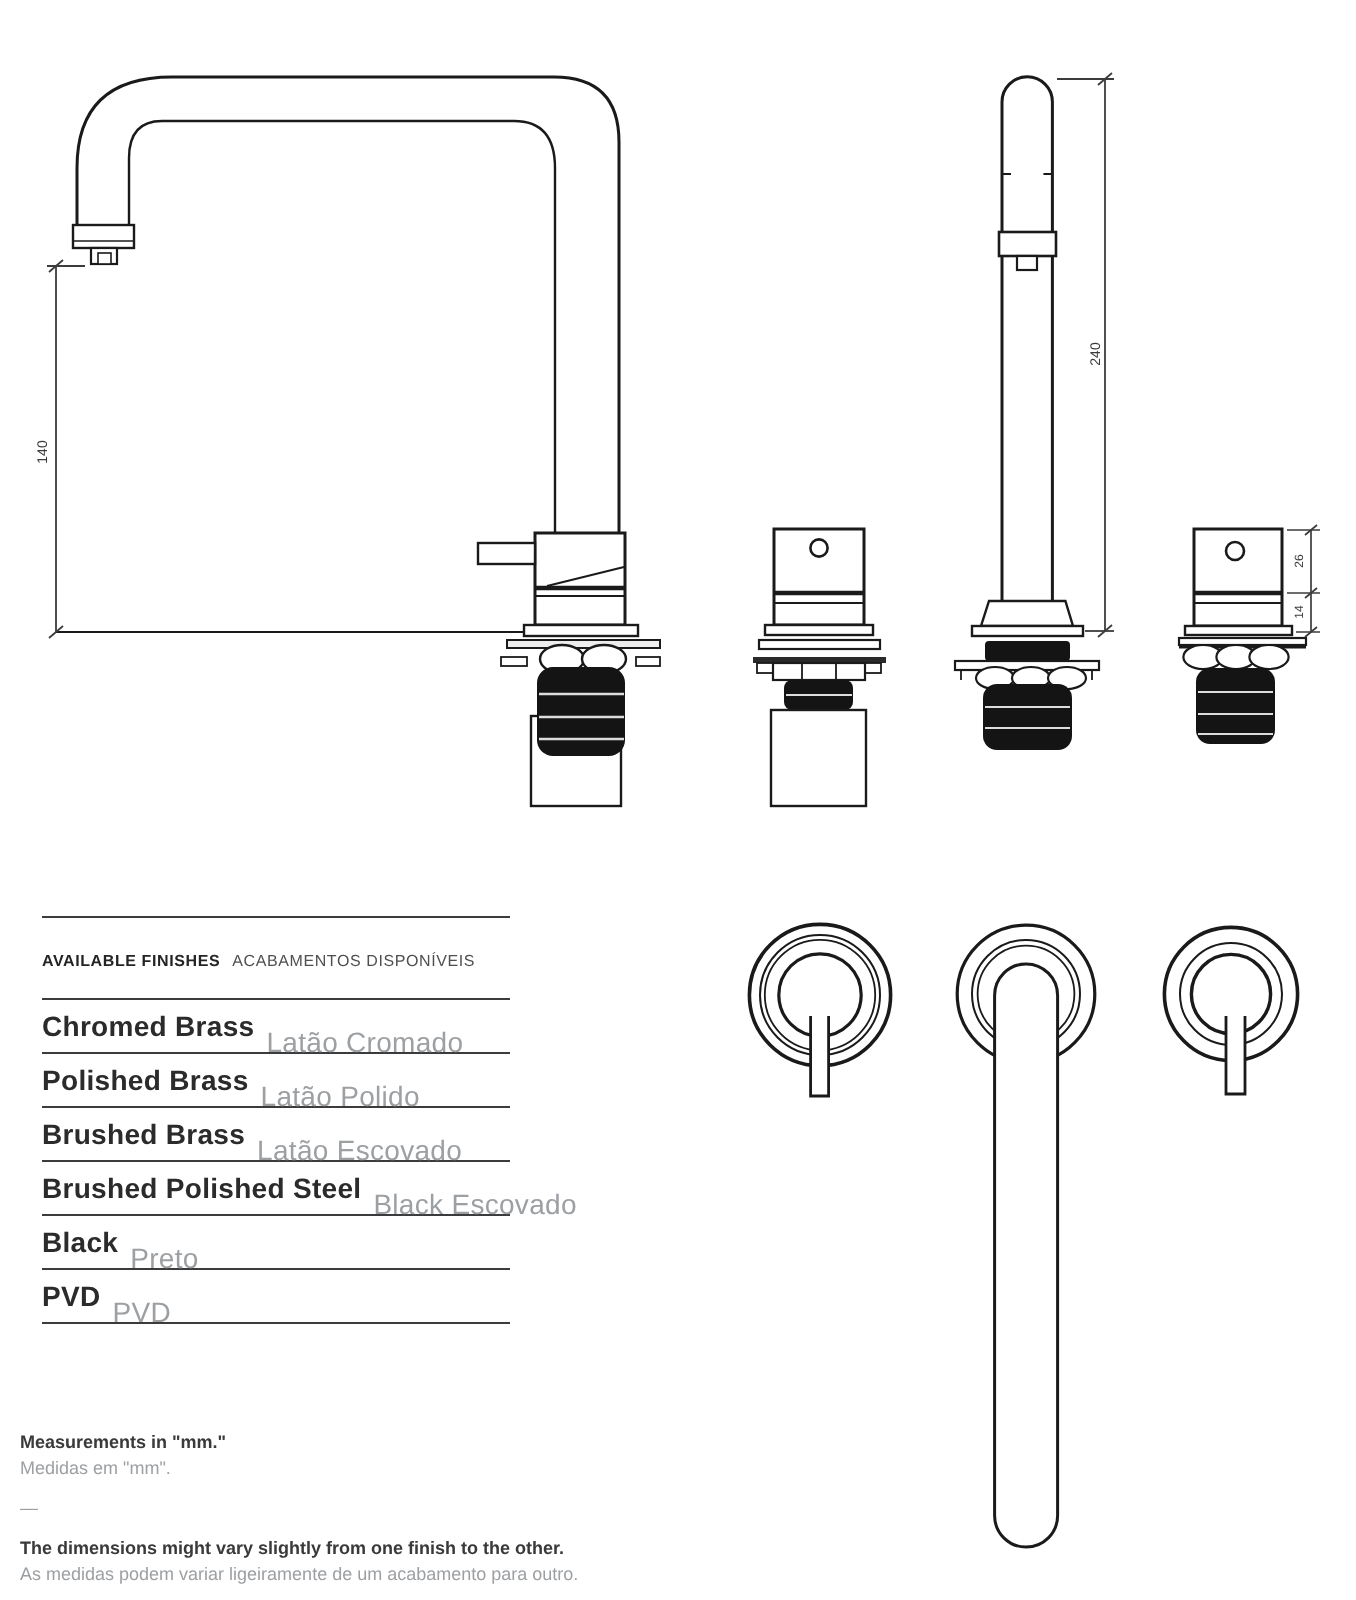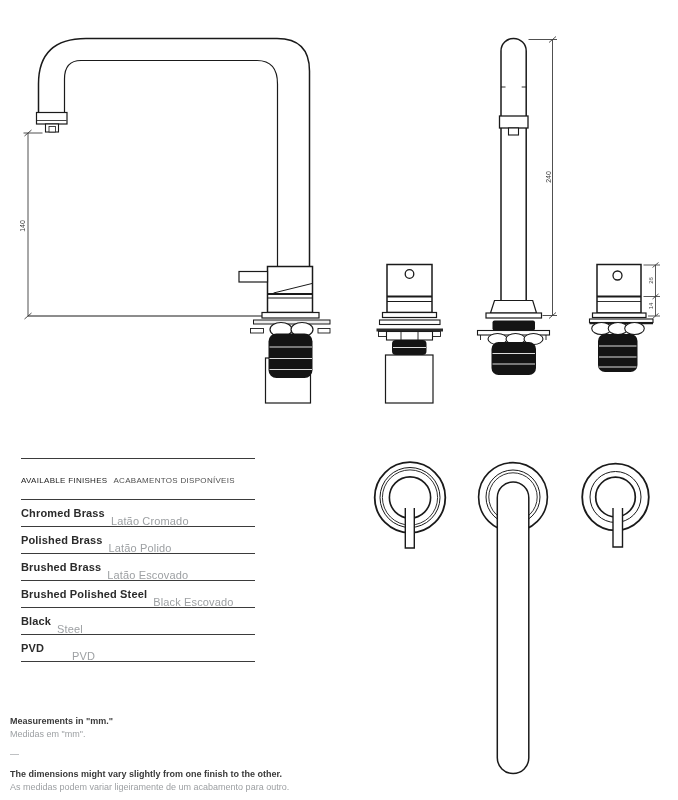--- a/index.html
+++ b/index.html
@@ -4,25 +4,25 @@
 <style>
   html,body{margin:0;padding:0;}
   body{background:#ffffff;font-family:"Liberation Sans","DejaVu Sans",sans-serif;}
   .page{position:relative;width:678px;height:800px;background:#ffffff;overflow:hidden;}
   .drawing-svg{position:absolute;left:0;top:0;}
 
   
   .finishes{position:absolute;left:21px;top:458px;width:234px;border-top:1.6px solid #3b3b3b;}
   .fin-header{height:39.5px;display:flex;align-items:center;padding-top:4px;box-sizing:border-box;
               font-size:8px;letter-spacing:0.3px;white-space:nowrap;}
-  .fh-en{font-weight:normal;color:#242424;margin-right:6px;}
+  .fh-en{font-weight:bold;color:#242424;margin-right:6px;}
   .fh-pt{color:#4f4f4f;}
   .fin-row{height:26px;border-top:1.6px solid #3b3b3b;display:flex;align-items:center;
-           font-size:11px;letter-spacing:0.15px;white-space:nowrap;}
-  .fin-row:last-of-type{border-bottom:1.6px solid #3b3b3b;gap:22px;}
+           font-size:14px;letter-spacing:0.15px;white-space:nowrap;}
+  .fin-row:last-of-type{border-bottom:1.6px solid #3b3b3b;}
   .fr-en{font-weight:bold;color:#2b2b2b;margin-right:6px;}
   .fr-pt{color:#9da0a3;margin-top:17px;}
 
   
   .notes{position:absolute;left:10px;top:715px;font-size:9px;line-height:13px;white-space:nowrap;}
   .note-bold{font-weight:bold;color:#3a3a3a;}
   .note-gray{color:#9da0a3;}
   .note-dash{color:#9da0a3;margin:7px 0;}
 </style>
 </head>
@@ -170,21 +170,21 @@
     <div class="fin-row">
       <span class="fr-en">Brushed Brass</span>
       <span class="fr-pt">Latão Escovado</span>
     </div>
     <div class="fin-row">
       <span class="fr-en">Brushed Polished Steel</span>
       <span class="fr-pt">Black Escovado</span>
     </div>
     <div class="fin-row">
       <span class="fr-en">Black</span>
-      <span class="fr-pt">Steel</span>
+      <span class="fr-pt">Preto</span>
     </div>
     <div class="fin-row">
       <span class="fr-en">PVD</span>
       <span class="fr-pt">PVD</span>
     </div>
   </div>
 
   <div class="notes">
     <div class="note-bold">Measurements in "mm."</div>
     <div class="note-gray">Medidas em "mm".</div>

